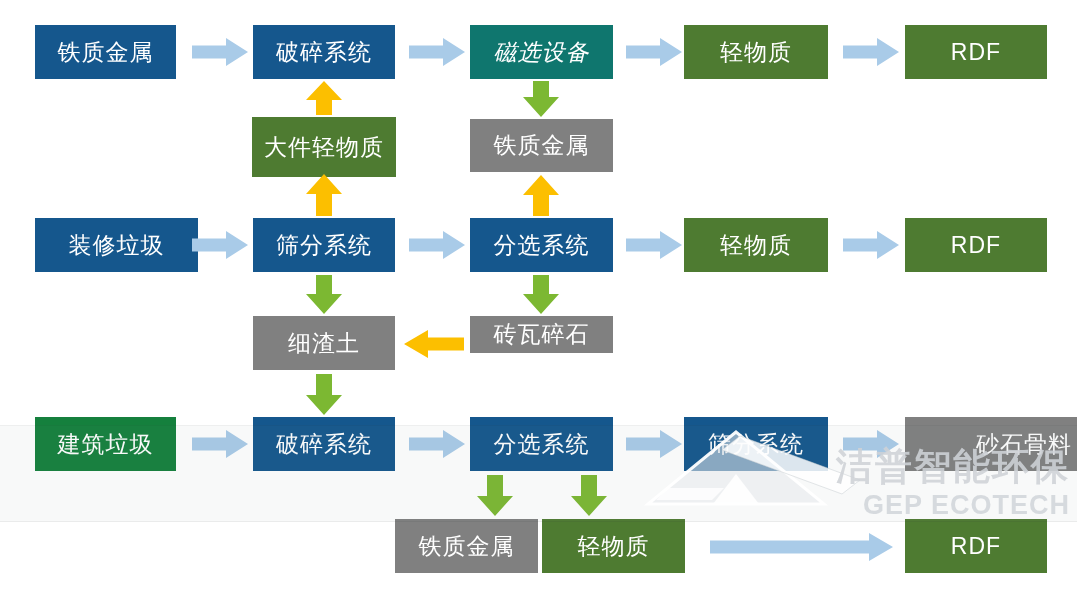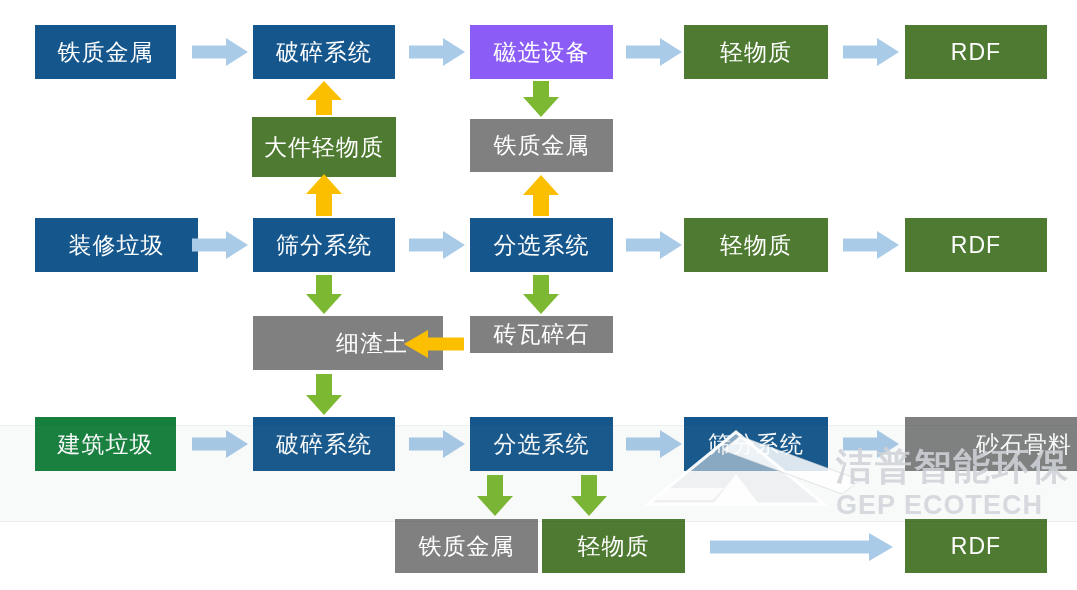--- a/index.html
+++ b/index.html
@@ -21,42 +21,42 @@
     pointer-events:none;
   }
   .wm-logo{position:absolute;left:628px;top:424px;pointer-events:none;}
   .wm-text{position:absolute;left:836px;top:431px;pointer-events:none;margin-top:15px;}
   .wm-cn{
     font-size:37px;font-weight:bold;letter-spacing:2px;white-space:nowrap;
     color:rgba(206,210,214,0.88);line-height:1.15;
   }
   .wm-en{
     font-size:27px;font-weight:bold;letter-spacing:1px;white-space:nowrap;
-    color:rgba(211,215,219,0.92);line-height:1.1;margin-top:2px;
+    color:rgba(211,215,219,0.92);line-height:1.1;margin-top:2px;text-align:right;
   }
 </style>
 </head>
 <body>
 
 <div id="canvas">
 
   <div id="node-layer">
       <div class="node" style="left: 35px; top: 25px; width: 141px; height: 54px; background: rgb(21, 87, 141);">铁质金属</div>
       <div class="node" style="left: 253px; top: 25px; width: 142px; height: 54px; background: rgb(21, 87, 141);">破碎系统</div>
-      <div class="node" style="left: 470px; top: 25px; width: 143px; height: 54px; background: #8b5cf6;">磁选设备</div>
+      <div class="node" style="left: 470px; top: 25px; width: 143px; height: 54px; background: #0f766e; font-style: italic;">磁选设备</div>
       <div class="node" style="left: 684px; top: 25px; width: 144px; height: 54px; background: rgb(78, 123, 49);">轻物质</div>
       <div class="node" style="left: 905px; top: 25px; width: 142px; height: 54px; background: rgb(78, 123, 49);">RDF</div>
       <div class="node" style="left: 252px; top: 117px; width: 144px; height: 60px; background: rgb(78, 123, 49);">大件轻物质</div>
       <div class="node" style="left: 470px; top: 119px; width: 143px; height: 53px; background: rgb(128, 128, 128);">铁质金属</div>
       <div class="node" style="left: 35px; top: 218px; width: 163px; height: 54px; background: rgb(21, 87, 141);">装修垃圾</div>
       <div class="node" style="left: 253px; top: 218px; width: 142px; height: 54px; background: rgb(21, 87, 141);">筛分系统</div>
       <div class="node" style="left: 470px; top: 218px; width: 143px; height: 54px; background: rgb(21, 87, 141);">分选系统</div>
       <div class="node" style="left: 684px; top: 218px; width: 144px; height: 54px; background: rgb(78, 123, 49);">轻物质</div>
       <div class="node" style="left: 905px; top: 218px; width: 142px; height: 54px; background: rgb(78, 123, 49);">RDF</div>
-      <div class="node" style="left: 253px; top: 316px; width: 142px; height: 54px; background: rgb(128, 128, 128); padding-left: 48px;">细渣土</div>
+      <div class="node" style="left: 253px; top: 316px; width: 142px; height: 54px; background: rgb(128, 128, 128);">细渣土</div>
       <div class="node" style="left: 470px; top: 316px; width: 143px; height: 37px; background: rgb(128, 128, 128);">砖瓦碎石</div>
       <div class="node" style="left: 35px; top: 417px; width: 141px; height: 54px; background: #15803d;">建筑垃圾</div>
       <div class="node" style="left: 253px; top: 417px; width: 142px; height: 54px; background: rgb(21, 87, 141);">破碎系统</div>
       <div class="node" style="left: 470px; top: 417px; width: 143px; height: 54px; background: rgb(21, 87, 141);">分选系统</div>
       <div class="node" style="left: 684px; top: 417px; width: 144px; height: 54px; background: rgb(21, 87, 141);">筛分系统</div>
       <div class="node" style="left: 905px; top: 417px; width: 142px; height: 54px; background: rgb(128, 128, 128); padding-left: 48px;">砂石骨料</div>
       <div class="node" style="left: 395px; top: 519px; width: 143px; height: 54px; background: rgb(128, 128, 128);">铁质金属</div>
       <div class="node" style="left: 542px; top: 519px; width: 143px; height: 54px; background: rgb(78, 123, 49);">轻物质</div>
       <div class="node" style="left: 905px; top: 519px; width: 142px; height: 54px; background: rgb(78, 123, 49);">RDF</div>
     </div>

